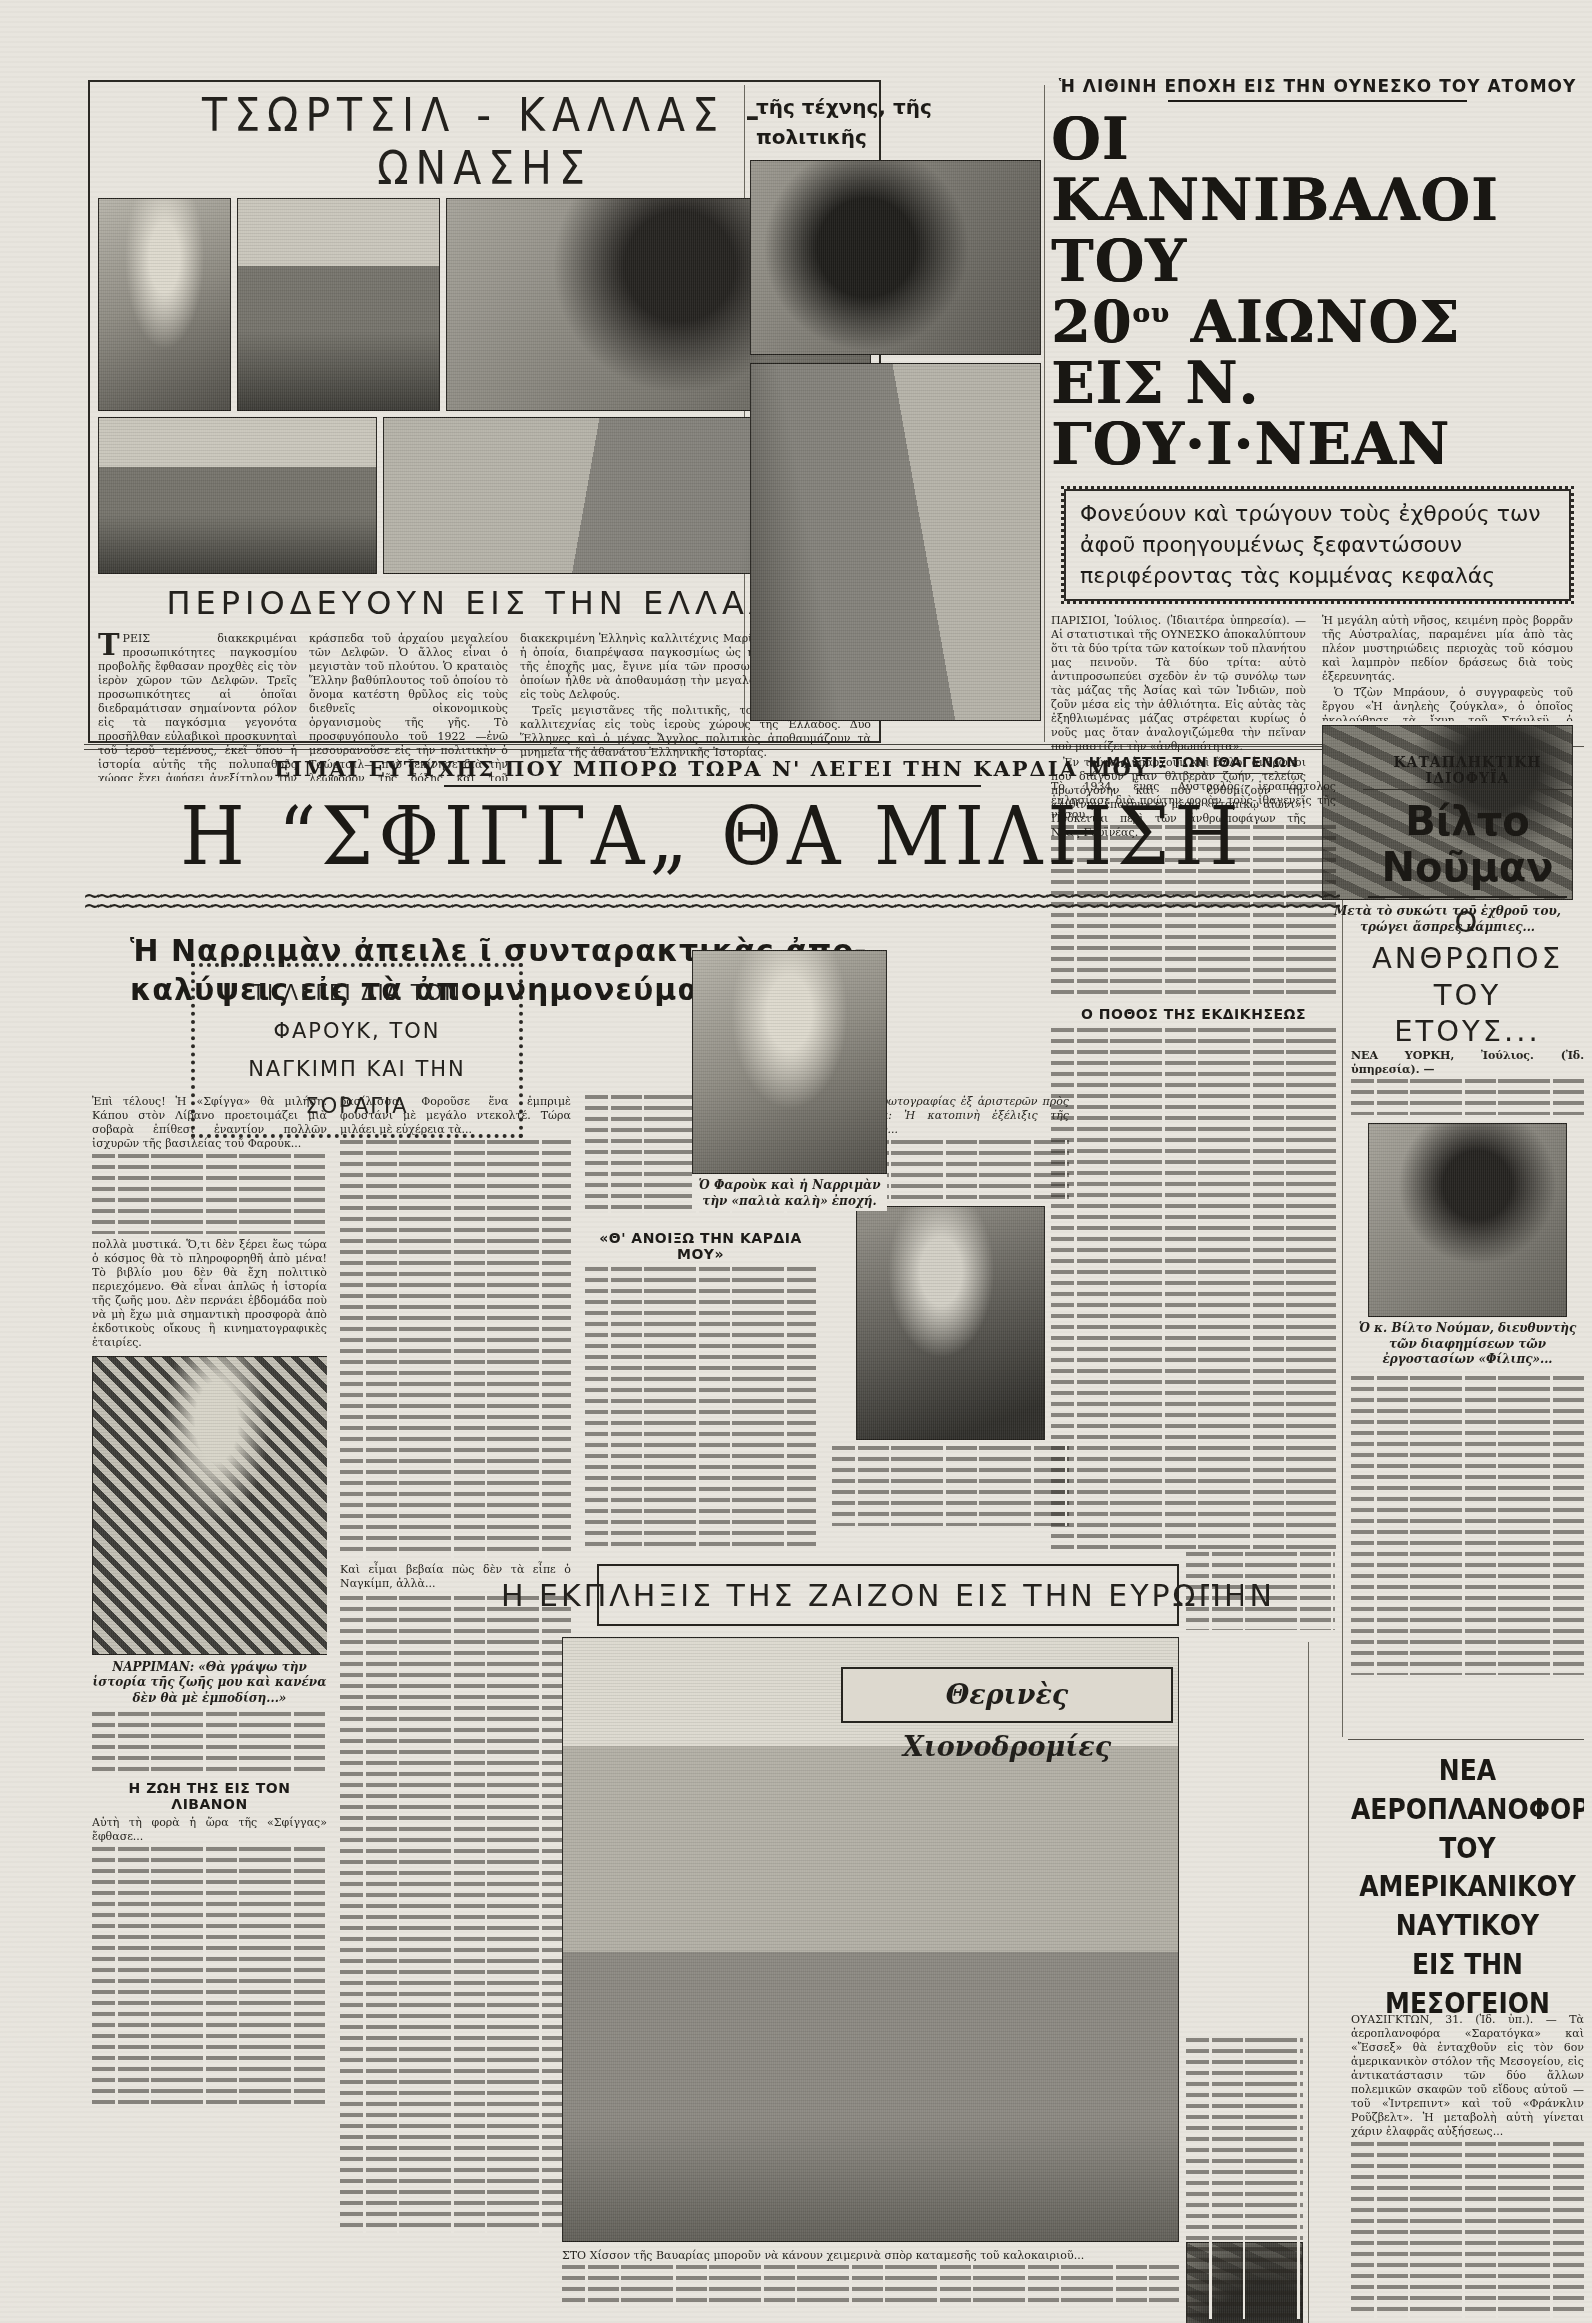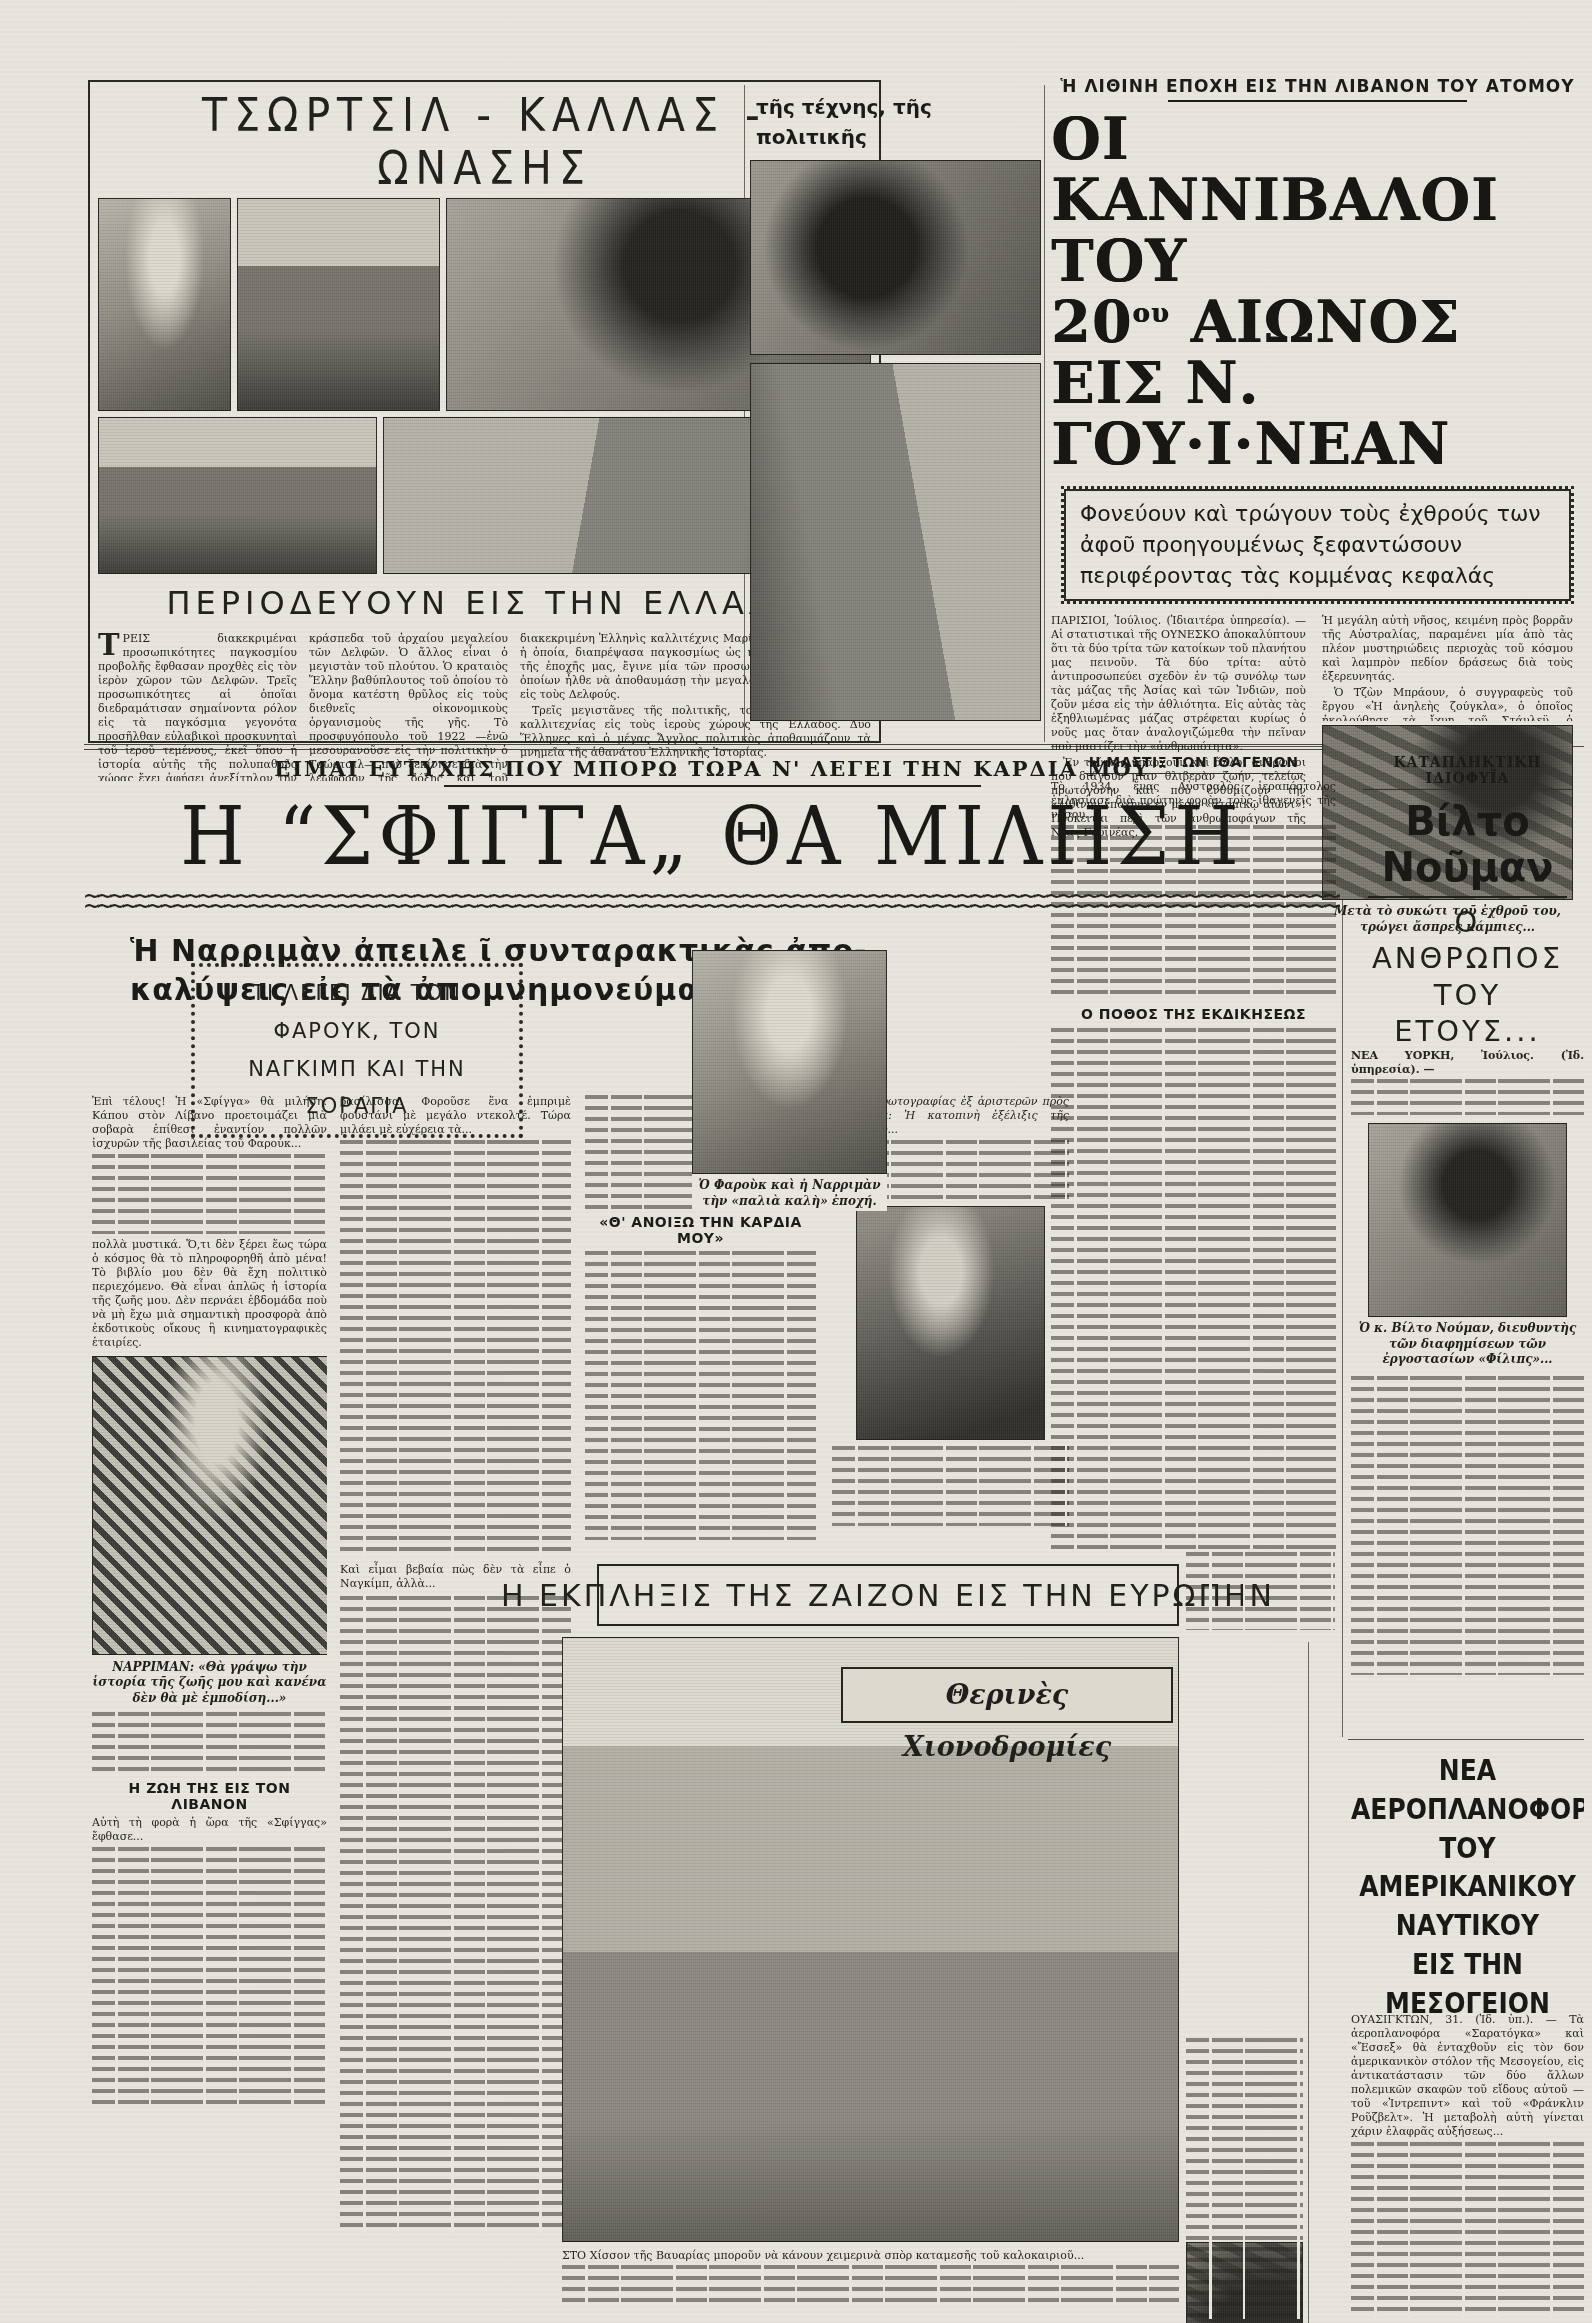--- a/index.html
+++ b/index.html
@@ -104,21 +104,21 @@
 
   <aside class="abs" style="left:750px;top:92px;width:291px;height:649px;">
     <div style="font-family:'DejaVu Sans',sans-serif;font-weight:bold;font-size:20px;line-height:1.5;color:#1d1b17;padding-left:6px;">
       <div>τῆς τέχνης, τῆς πολιτικῆς</div>
     </div>
     <div class="photo p-i" style="height:195px;margin-top:8px;"></div>
     <div class="photo p-e" style="height:358px;margin-top:8px;transform:scaleX(-1);"></div>
   </aside>
 
   <section class="abs" style="left:1051px;top:76px;width:533px;">
-    <div class="kick" style="font-size:17px;letter-spacing:1px;">Ἡ ΛΙΘΙΝΗ ΕΠΟΧΗ ΕΙΣ ΤΗΝ ΛΙΒΑΝΟΝ ΤΟΥ ΑΤΟΜΟΥ</div>
+    <div class="kick" style="font-size:17px;letter-spacing:1px;">Ἡ ΛΙΘΙΝΗ ΕΠΟΧΗ ΕΙΣ ΤΗΝ ΟΥΝΕΣΚΟ ΤΟΥ ΑΤΟΜΟΥ</div>
     <div style="width:299px;height:2px;background:#1d1b17;margin:4px auto 6px auto;"></div>
     <div class="slab" style="font-size:57px;line-height:1.07;letter-spacing:1px;text-align:left;">
       <div>ΟΙ ΚΑΝΝΙΒΑΛΟΙ</div>
       <div><span>ΤΟΥ 20</span><sup style="font-size:26px;">ου</sup>&nbsp;<span>ΑΙΩΝΟΣ</span></div>
       <div>ΕΙΣ Ν. ΓΟΥ·Ι·ΝΕΑΝ</div>
     </div>
     <div class="chainbox" style="margin:12px 10px 10px 10px;">Φονεύουν καὶ τρώγουν τοὺς ἐχθρούς των ἀφοῦ προηγουμένως ξεφαντώσουν περιφέροντας τὰς κομμένας κεφαλάς</div>
     <div style="display:flex;gap:16px;">
       <div class="bt" style="width:255px;height:299px;overflow:hidden;">
         <p class="noind">ΠΑΡΙΣΙΟΙ, Ἰούλιος. (Ἰδιαιτέρα ὑπηρεσία). — Αἱ στατιστικαὶ τῆς ΟΥΝΕΣΚΟ ἀποκαλύπτουν ὅτι τὰ δύο τρίτα τῶν κατοίκων τοῦ πλανήτου μας πεινοῦν. Τὰ δύο τρίτα: αὐτὸ ἀντιπροσωπεύει σχεδὸν ἐν τῷ συνόλῳ των τὰς μάζας τῆς Ἀσίας καὶ τῶν Ἰνδιῶν, ποὺ ζοῦν μέσα εἰς τὴν ἀθλιότητα. Εἰς αὐτὰς τὰς ἐξηθλιωμένας μάζας στρέφεται κυρίως ὁ νοῦς μας ὅταν ἀναλογιζώμεθα τὴν πεῖναν ποὺ μαστίζει τὴν «ἀνθρωπότητα».</p>
@@ -186,21 +186,21 @@
     <div class="gx" style="height:60px;margin-top:6px;"></div>
     <div class="subh" style="margin:8px 0 4px 0;">Η ΖΩΗ ΤΗΣ ΕΙΣ ΤΟΝ ΛΙΒΑΝΟΝ</div>
     <div class="bt">
         <p class="noind">Αὐτὴ τὴ φορὰ ἡ ὥρα τῆς «Σφίγγας» ἔφθασε...</p>
       </div>
     <div class="gx" style="height:259px;margin-top:3px;"></div>
   </section>
 
   <section class="abs" style="left:585px;top:1095px;width:231px;height:453px;overflow:hidden;">
     <div class="gx" style="height:119px;"></div>
-    <div class="subh" style="margin:0 0 5px 0;">«Θ' ΑΝΟΙΞΩ ΤΗΝ ΚΑΡΔΙΑ ΜΟΥ»</div>
+    <div class="subh" style="margin:16px 0 5px 0;">«Θ' ΑΝΟΙΞΩ ΤΗΝ ΚΑΡΔΙΑ ΜΟΥ»</div>
     <div class="gx" style="height:289px;"></div>
   </section>
 
   <section class="abs" style="left:832px;top:1095px;width:237px;height:453px;overflow:hidden;">
     <div class="bt" style="font-style:italic;">
         <p class="noind">Εἰς τὰς φωτογραφίας ἐξ ἀριστερῶν πρὸς τὰ δεξιά: Ἡ κατοπινὴ ἐξέλιξις τῆς Ναρριμάν...</p>
       </div>
     <div class="gx" style="height:60px;margin-top:3px;"></div>
     <div class="photo p-g" style="height:234px;width:189px;margin:6px auto 0 auto;"></div>
     <div class="gx" style="height:80px;margin-top:6px;"></div>

